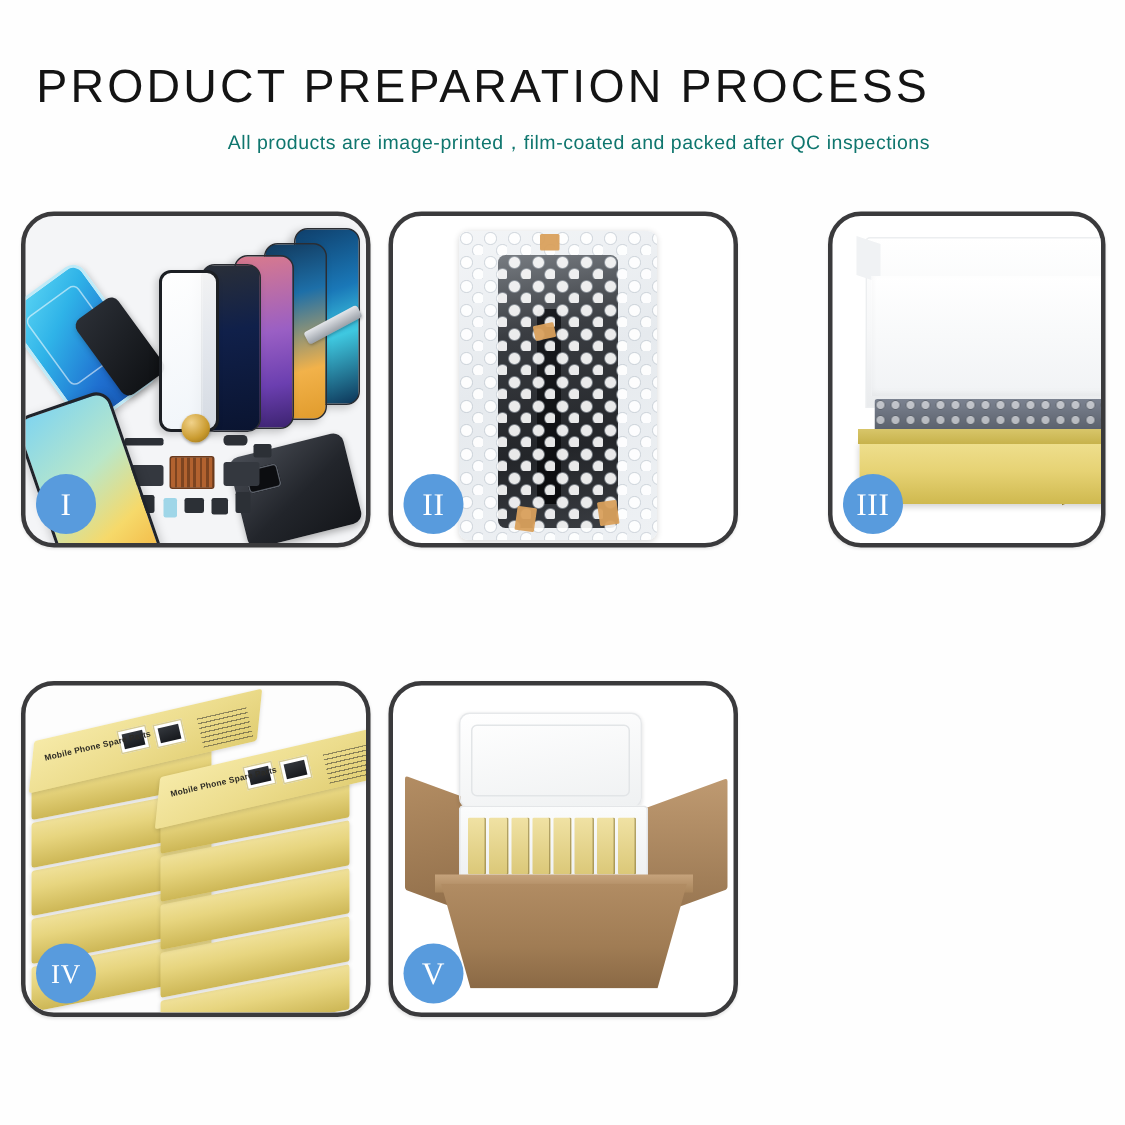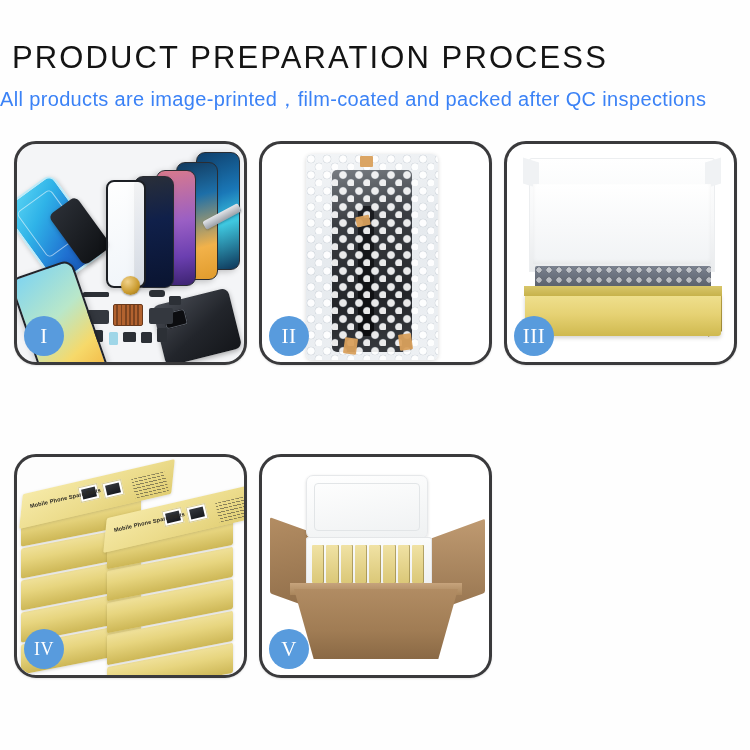--- a/index.html
+++ b/index.html
@@ -10,38 +10,38 @@
     font-family: "Liberation Sans", sans-serif;
     overflow: hidden;
   }
   #page {
     position: relative;
     width: 750px; height: 750px;
     background: #fefefe;
   }
 
   
-  .header { position: absolute; left: 0; top: 0; width: 620px; text-align: center; }
+  .header { position: absolute; left: 0; top: 0; width: 620px; text-align: right; }
   .title {
     margin: 0;
     padding-top: 42px;
     font-size: 31px;
     font-weight: 400;
     letter-spacing: 2.1px;
     color: #141414;
     line-height: 1.05;
     white-space: nowrap;
   }
   .subtitle {
     margin: 0;
     padding-top: 11px;
-    font-size: 20px;
+    font-size: 13px;
     font-weight: 400;
     letter-spacing: .35px;
-    color: #3b82f6;
+    color: #0f766e;
     white-space: nowrap;
   }
 
   
   .grid {
     position: absolute;
     left: 14px; top: 141px;
     width: 723px; height: 541px;
     display: grid;
     grid-template-columns: repeat(3, 233px);
@@ -198,21 +198,21 @@
     background: linear-gradient(180deg,#1a1c20,#0b0c0e);
     border-radius: 3px;
   }
   .p2 .tape { position:absolute; background:#d9a05c; border-radius:1px; opacity:.95; }
   .p2 .t1 { left: 54px; top: 2px;  width: 13px; height: 11px; }
   .p2 .t2 { left: 50px; top: 62px; width: 14px; height: 10px; transform: rotate(-12deg); }
   .p2 .t3 { left: 38px; bottom: 6px; width: 13px; height: 16px; transform: rotate(8deg); }
   .p2 .t4 { right: 26px; bottom: 10px; width: 13px; height: 16px; transform: rotate(-8deg); }
 
   
-  .p3 { background: #ffffff; }
+  .p3 { background: #ffffff; margin-left: 48px; }
   .p3 .lid {
     position:absolute; left: 22px; top: 14px; width: 186px; height: 114px;
     background: linear-gradient(180deg,#ffffff 0%,#f6f7f8 55%,#e9ebed 100%);
     border-radius: 3px 3px 0 0;
     box-shadow: inset 0 0 0 1px #eceef0;
   }
   .p3 .lid::before {
     content:""; position:absolute; left: -6px; top: 2px; width: 16px; height: 26px;
     background:#f0f2f4; transform: skewY(18deg);
   }

